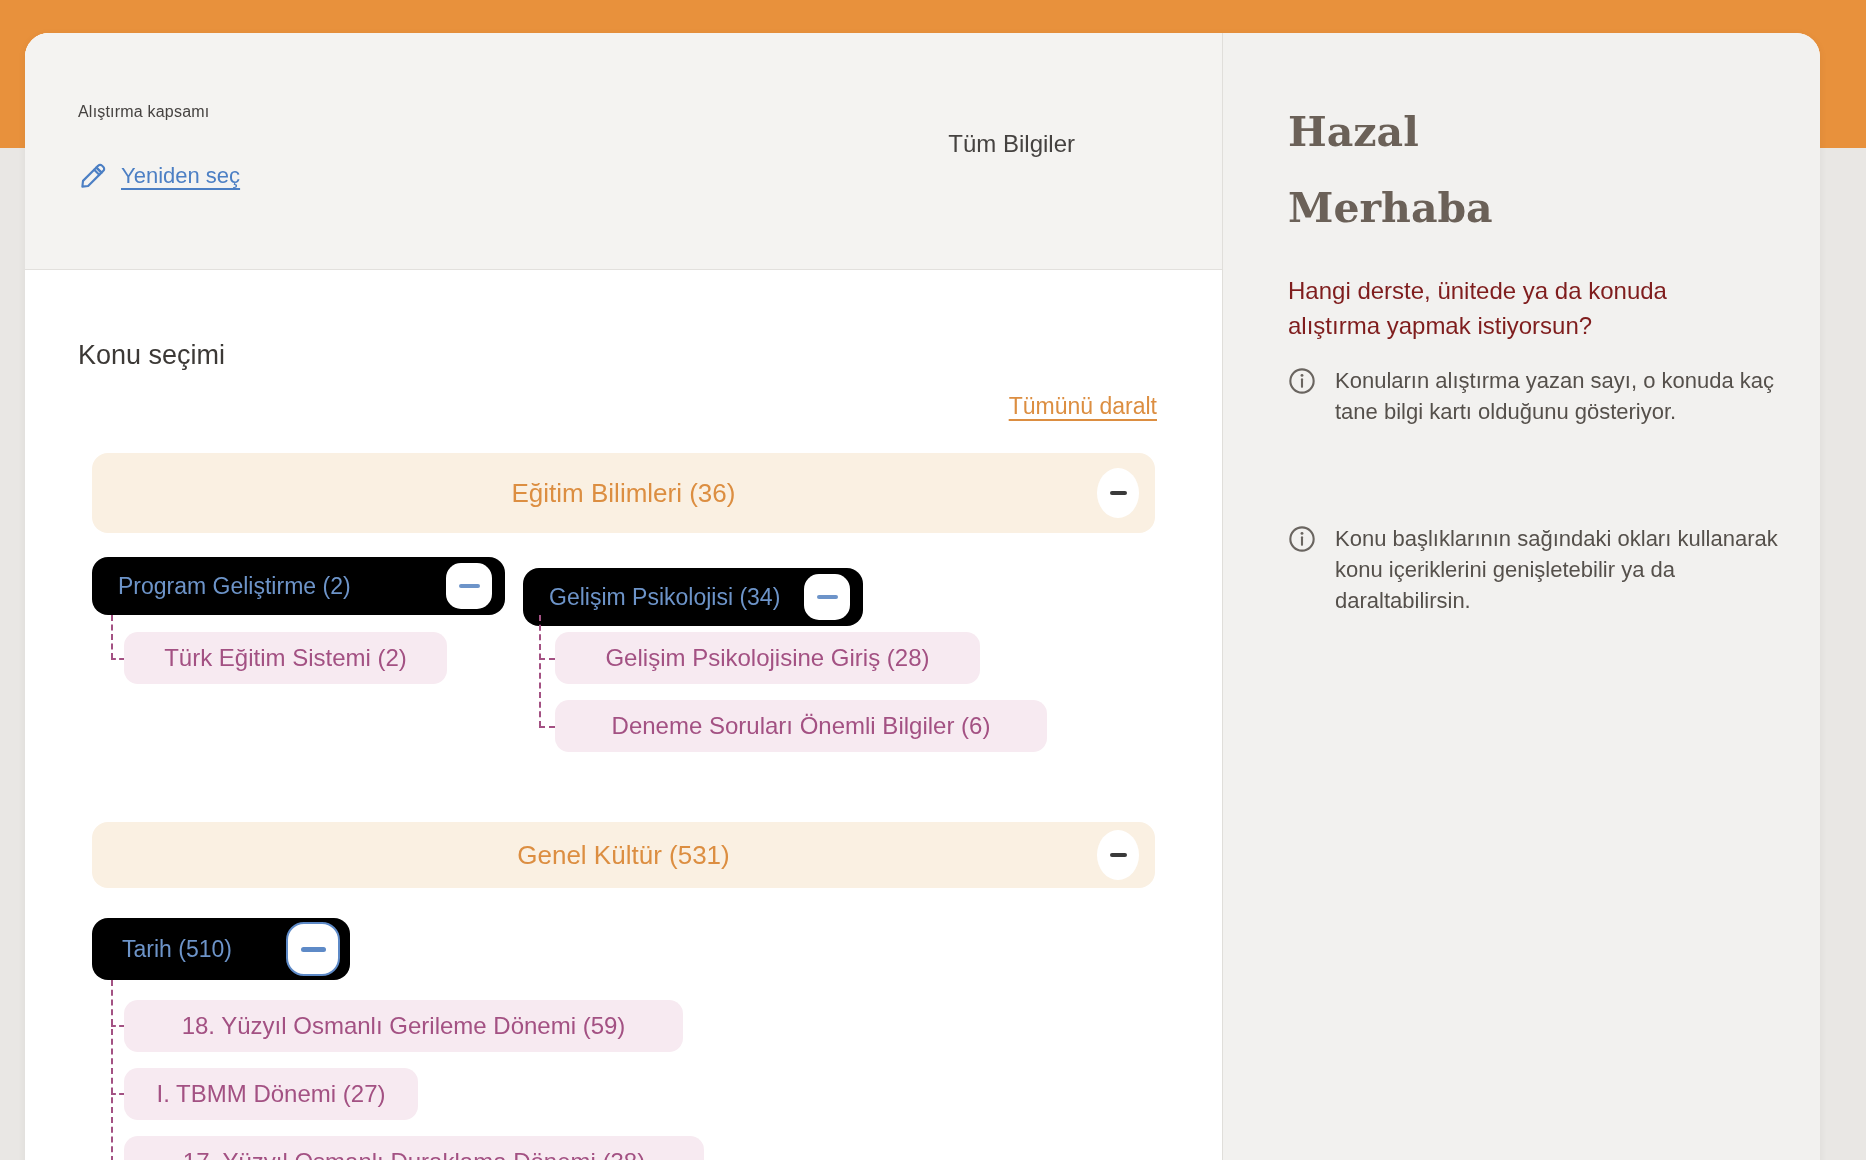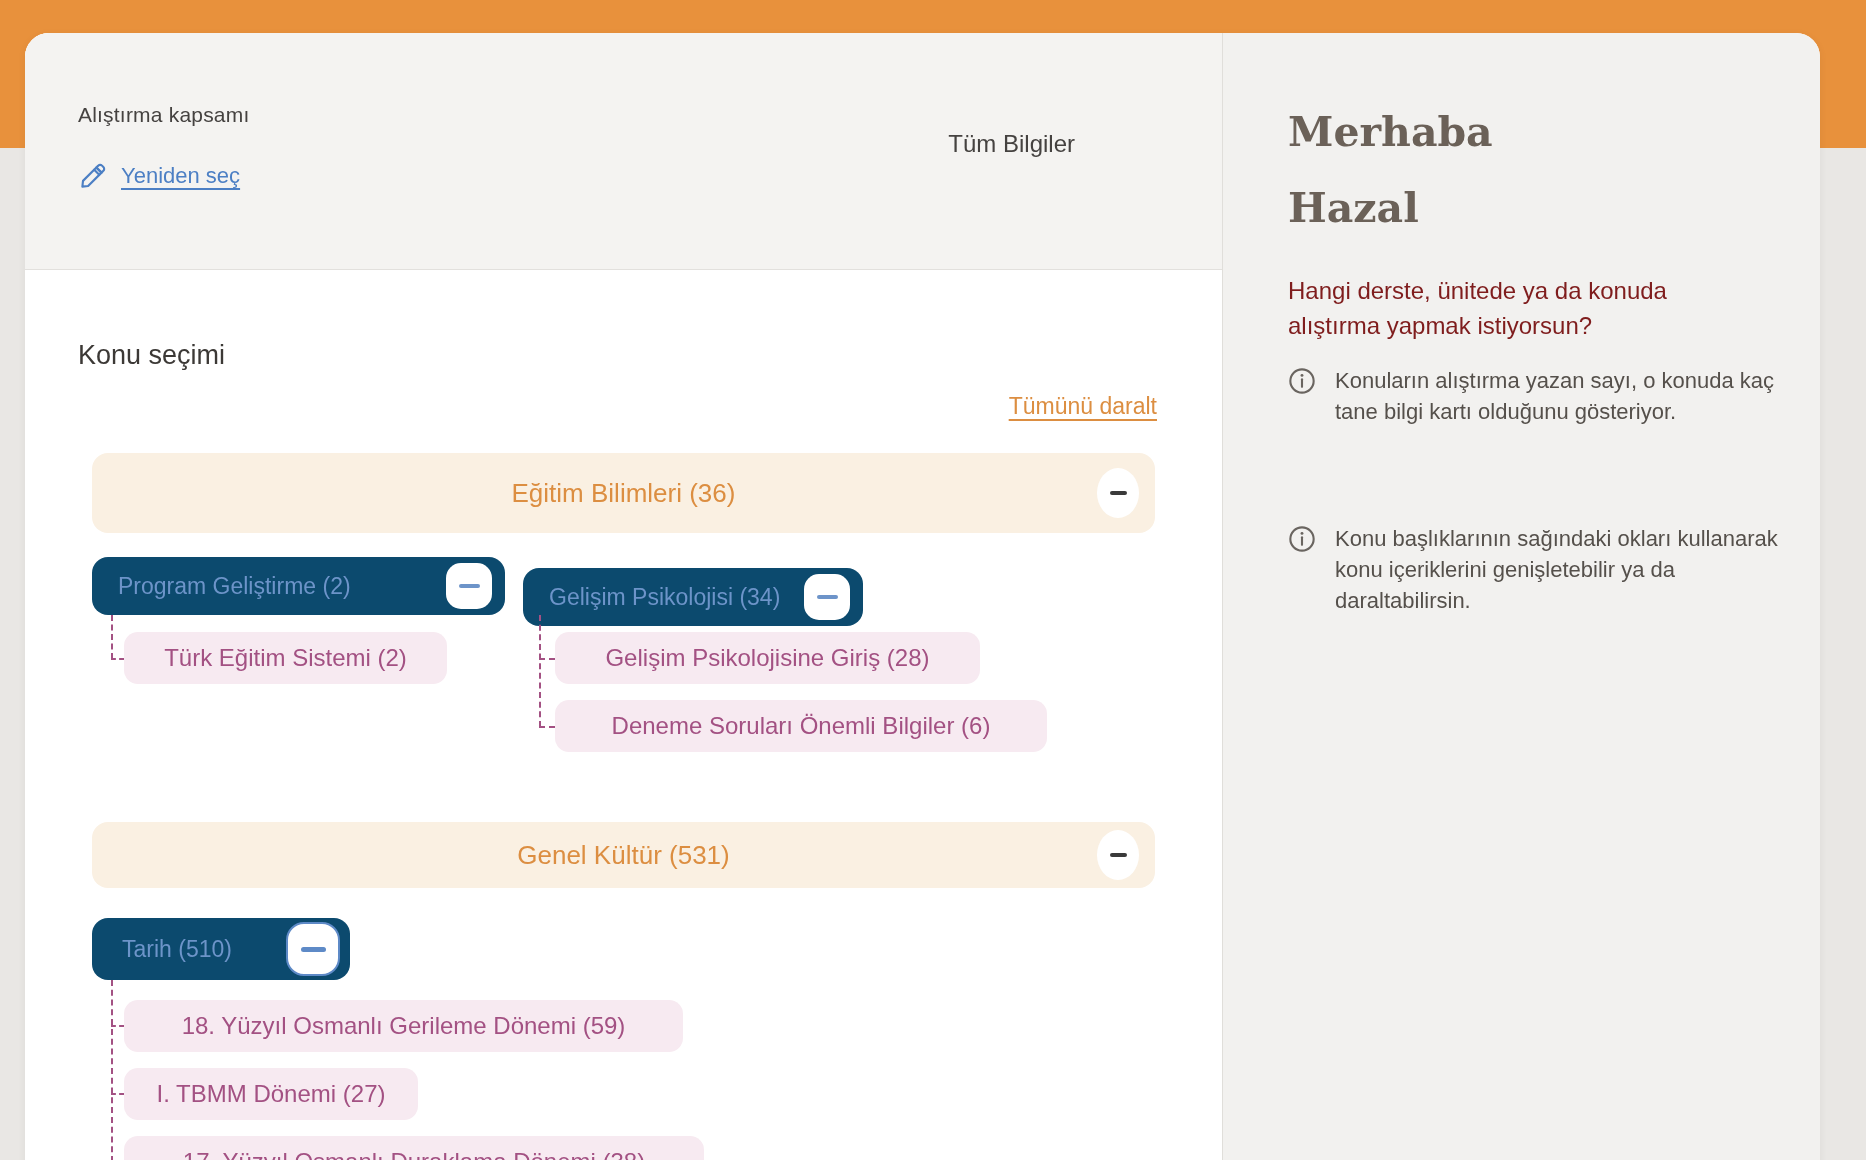--- a/index.html
+++ b/index.html
@@ -17,21 +17,21 @@
     box-shadow:0 2px 8px rgba(0,0,0,0.06);
   }
   .main { position:absolute; left:0; top:0; width:1197px; height:100%; background:#FFFFFF; }
 
   .main-header {
     position:absolute; left:0; top:0; width:1197px; height:237px;
     background:#F4F3F1; border-bottom:1px solid #E2E0DD;
   }
   .scope-title {
     position:absolute; left:53px; top:70px;
-    font-size:21px; font-weight:500; color:#454240; letter-spacing:0.2px;
+    font-size:16px; font-weight:500; color:#454240; letter-spacing:0.2px;
   }
   .reselect {
     position:absolute; left:53px; top:128px;
     display:flex; align-items:center; gap:13px;
     color:#4C7FC4; font-size:22px; cursor:pointer; text-decoration:none;
   }
   .reselect .label { text-decoration:underline; text-underline-offset:5px; }
   .scope-value {
     position:absolute; right:147px; top:97px;
     font-size:24px; font-weight:500; color:#454240;
@@ -46,21 +46,21 @@
     font-size:23px; color:#DC8E41; text-decoration:underline; text-underline-offset:5px;
     cursor:pointer;
   }
 
   .pill {
     position:absolute; display:flex; align-items:center;
     border-radius:16px; cursor:pointer;
   }
   .pill.orange { background:#FAF0E2; color:#DC8E41; justify-content:center; }
   .pill.orange .pill-label { font-size:26px; }
-  .pill.blue { background:#0c4a6e; color:#6D94C9; justify-content:space-between; padding:0 13px 0 26px; }
+  .pill.blue { background:#000000; color:#6D94C9; justify-content:space-between; padding:0 13px 0 26px; }
   .pill.blue .pill-label { font-size:23px; }
   .pill.pink { background:#F7EAF1; color:#A35183; justify-content:center; border-radius:14px; }
   .pill.pink .pill-label { font-size:24px; }
 
   .minus-btn {
     display:flex; align-items:center; justify-content:center;
     background:#FFFFFF; border:none; cursor:pointer; flex:0 0 auto;
   }
   .minus-bar { display:block; border-radius:3px; background:currentColor; }
 
@@ -187,22 +187,22 @@
       <span class="pill-label">I. TBMM Dönemi (27)</span>
     </div>
     <div class="pill pink" style="left:99px; top:1103px; width:580px; height:52px;">
       <span class="pill-label">17. Yüzyıl Osmanlı Duraklama Dönemi (38)</span>
     </div>
 
   </div>
 
   <aside class="sidebar">
     <div class="greeting">
+      <div>Hazal</div>
       <div>Merhaba</div>
-      <div>Hazal</div>
     </div>
     <div class="sidebar-question">Hangi derste, ünitede ya da konuda alıştırma yapmak istiyorsun?</div>
 
     <div class="tip" style="top:332px;">
       <span class="tip-icon">
         <svg width="28" height="28" viewBox="0 0 24 24" fill="none">
           <circle cx="12" cy="12" r="10" stroke="#6A6560" stroke-width="1.8"></circle>
           <line x1="12" y1="10.5" x2="12" y2="17" stroke="#6A6560" stroke-width="1.8" stroke-linecap="round"></line>
           <circle cx="12" cy="7.2" r="1.25" fill="#6A6560"></circle>
         </svg>

